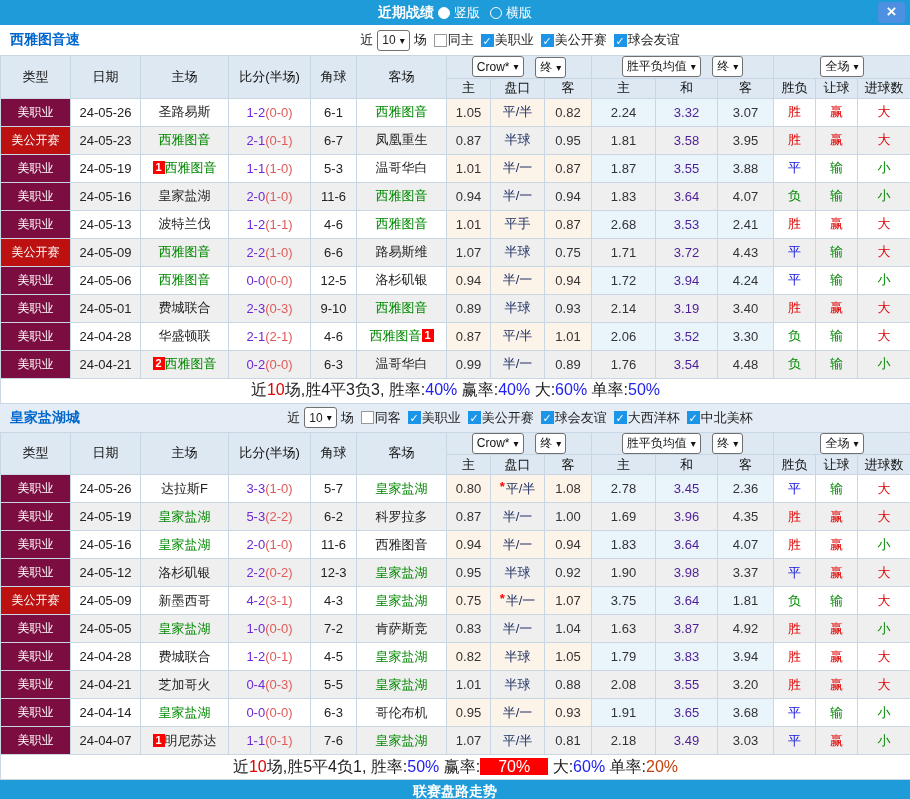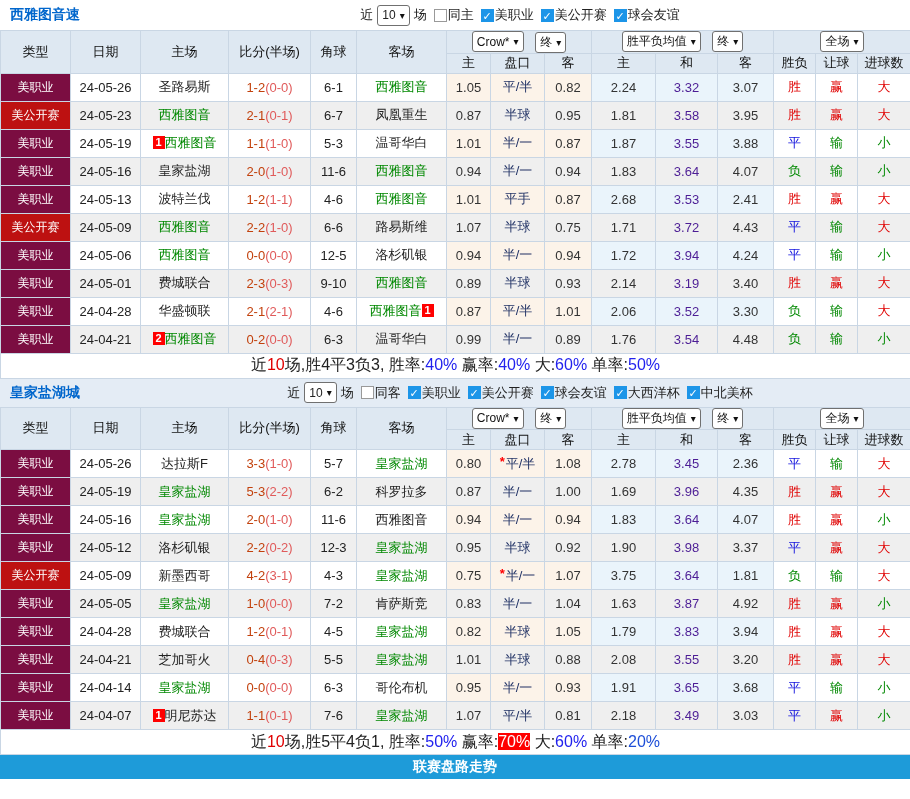--- a/index.html
+++ b/index.html
@@ -29,44 +29,52 @@
   td,th{border:1px solid #C9D6E4;text-align:center;padding:0;white-space:nowrap;overflow:hidden;font-weight:normal;}
   thead th{background:#DEE8F2;height:19px;font-size:13px;color:#111;}
   tbody td{height:27px;font-size:13px;}
   tr.g td{background:#EFEFEF;}
   td.col-odds{background:#FCF3E9;}
   td.col-avg{background:#EAF4FB;}
   td.type{color:#fff;font-size:12px;}
   td.type.mls{background:#7B0D41;}
   td.type.usoc{background:#BD1111;}
   .grn{color:#008800;}
-  .score{color:#c2410c;}
+  .score{color:#6d28d9;}
   .half{color:#E05A5A;text-align:center;}
   .odds{color:#333;}
   .hcp{color:#223366;}
   .avgmid{color:#4c1d95;}
   .star{color:#FF0000;font-weight:bold;vertical-align:2px;margin-right:1px;}
   .badge{display:inline-block;background:#FF0000;color:#fff;font-size:11px;font-weight:bold;line-height:13px;width:12px;height:13px;vertical-align:1px;}
   .rc{color:#E00000;}
   .bc{color:#1111DD;}
   .gc{color:#008800;}
   tfoot td{height:24px;font-size:16px;background:#fff;}
   .sr{color:#E00000;}
   .sb{color:#2222EE;}
-  .sg{color:#1d4ed8;}
-  .shl{background:#FF0000;color:#fff;padding:0 0;}
+  .sg{color:#c2410c;}
+  .shl{background:#FF0000;color:#fff;padding:0 18px;}
 
   
   .footbar{height:24px;background:#1E9BD9;color:#fff;font-weight:bold;font-size:14px;display:flex;align-items:center;justify-content:center;cursor:pointer;}
 </style>
 </head>
 <body>
 
 <div class="app">
 
+  <div class="topbar">
+    <span class="title">近期战绩</span>
+    <span class="radio sel"></span>
+    <span class="radio-label">竖版</span>
+    <span class="radio"></span>
+    <span class="radio-label">横版</span>
+    <span class="closebtn">×</span>
+  </div>
 
   <div class="secbar">
     <span class="teamname">西雅图音速</span>
     <span class="filters">
         <span>近</span>
         <span class="ddl">
           <span>10</span>
           <span class="chev">▾</span>
         </span>
         <span>场</span>

